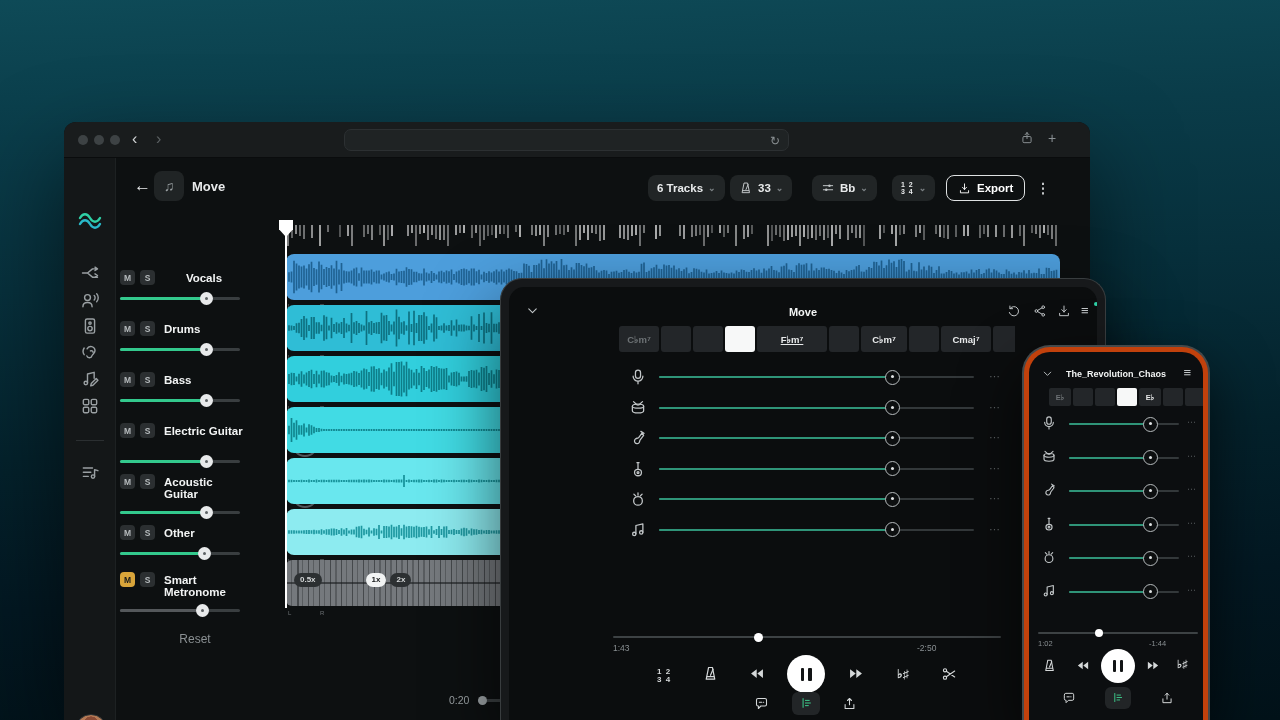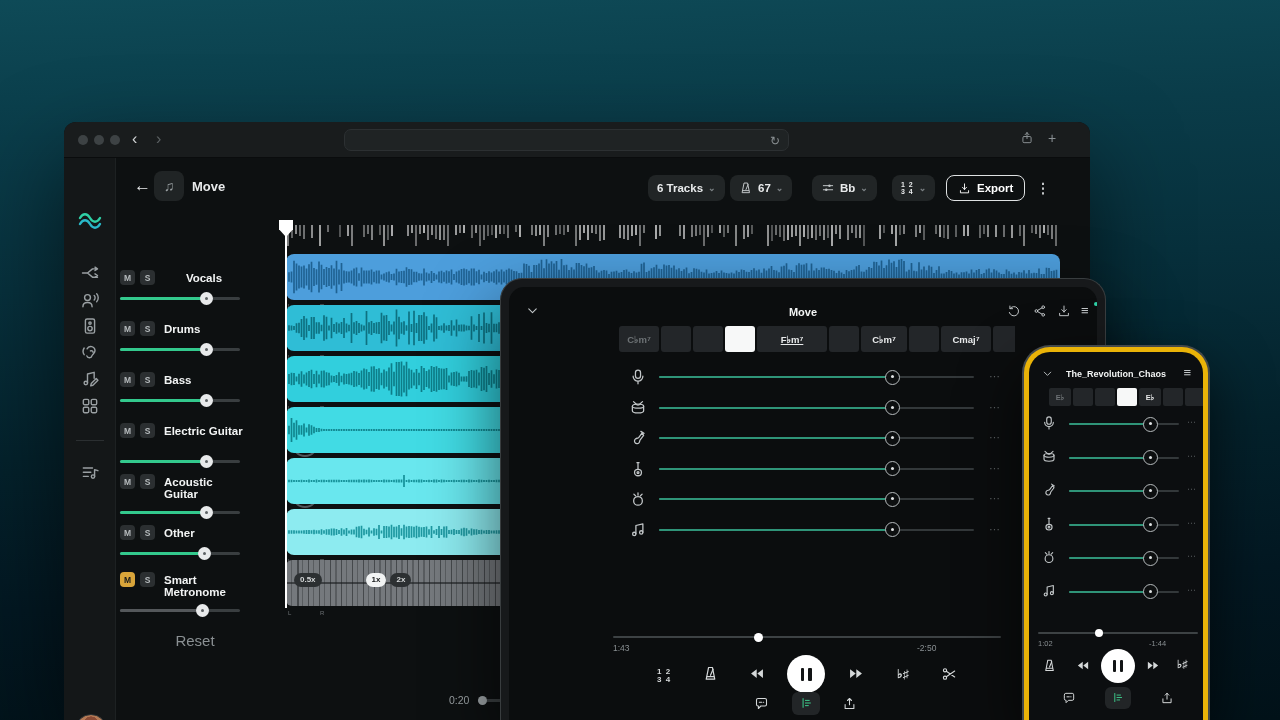--- a/index.html
+++ b/index.html
@@ -62,21 +62,21 @@
   .ruler { overflow:hidden; }
   .lane { border-radius:8px; overflow:hidden; }
   .metrolane { border-radius:6px; background:#75797d;
     background-image:repeating-linear-gradient(90deg, rgba(22,25,27,.5) 0 1.5px, transparent 1.5px 5px, rgba(22,25,27,.3) 5px 6.5px, transparent 6.5px 11px); }
   .metrolane::after { content:""; position:absolute; left:0; right:0; top:22px; height:1.5px; background:rgba(25,28,30,.6); }
   .chip { height:14px; border-radius:7px; background:#2c3032; color:#d5d8d9; font-size:8px; font-weight:700;
           display:inline-flex; align-items:center; justify-content:center; padding:0 6px; margin-right:4px; position:relative; z-index:2; }
   .chip.on { background:#f2f4f4; color:#17191a;margin-left:40px; }
   .playflag { width:14px; height:17px; background:#fff; clip-path:polygon(0 0,100% 0,100% 55%,50% 100%,0 55%); }
   .playline { width:1.5px; background:#fff; }
-  .resetlbl { font-size:15px; color:#8a9093; }
+  .resetlbl { font-size:12px; color:#8a9093; }
   .ztime { font-size:10.5px; color:#9aa0a3; }
 
   
   .tab { left:500px; top:278px; width:606px; height:442px; background:#17191b;
          border:1px solid #393d3f; border-bottom:none; border-radius:22px 22px 0 0;
          box-shadow:0 30px 70px rgba(0,0,0,.6); z-index:2; }
   .tabscr { left:8px; top:8px; right:8px; bottom:0; background:#0b0d0e; border-radius:15px 15px 0 0; overflow:hidden; }
   .devtitle { font-size:11px; font-weight:700; color:#f2f4f4; text-align:center; }
   .devic { color:#c2c6c8; }
   .chordstrip { height:26px; display:flex; gap:2px; overflow:hidden;padding-left:16px; }
@@ -95,21 +95,21 @@
   .timelbl { font-size:8.5px; color:#8a9093; }
   .pausebtn { border-radius:50%; background:#fff; display:flex; align-items:center; justify-content:center; gap:4px; }
   .pausebtn i { display:block; width:3.5px; height:13px; background:#121415; border-radius:1px; }
   .ctrlic { color:#d5d8d9; }
   .pitchlbl { font-size:12px; font-weight:700; color:#d5d8d9; }
   .modebg { background:#222527; border-radius:6px; }
   .greenic { color:#3ecf8e; }
   .menudot { width:4px; height:4px; border-radius:50%; background:#2fd0a6; }
 
   
-  .ph { left:1022px; top:345px; width:188px; height:375px; background:#eab308;
+  .ph { left:1022px; top:345px; width:188px; height:375px; background:#c2410c;
         border:2px solid #44494b; border-bottom:none; border-radius:28px 28px 0 0;
         box-shadow:0 25px 60px rgba(0,0,0,.65); z-index:3; }
   .phscr { left:5px; top:5px; right:5px; bottom:0; background:#0c0e10; border-radius:21px 21px 0 0; overflow:hidden; }
   .ph .devtitle { font-size:9px; }
   .ph .ccell { height:18px; font-size:7.5px; border-radius:2px; }
   .ph .timelbl { font-size:7.5px; }
 </style>
 </head>
 <body>
 
@@ -290,21 +290,21 @@
   <div class="abs appheader-title" style="left:128px;top:57px">Move</div>
 
   <div class="abs pill" style="left:584px;top:53px">
     <span>6 Tracks</span>
     <span class="chev">⌄</span>
   </div>
   <div class="abs pill" style="left:666px;top:53px">
     <svg class="ic">
         <use href="#s-metro"></use>
       </svg>
-    <span>67</span>
+    <span>33</span>
     <span class="chev">⌄</span>
   </div>
   <div class="abs pill" style="left:748px;top:53px">
     <svg class="ic">
         <use href="#s-faders"></use>
       </svg>
     <span>Bb</span>
     <span class="chev">⌄</span>
   </div>
   <div class="abs pill" style="left:828px;top:53px">

